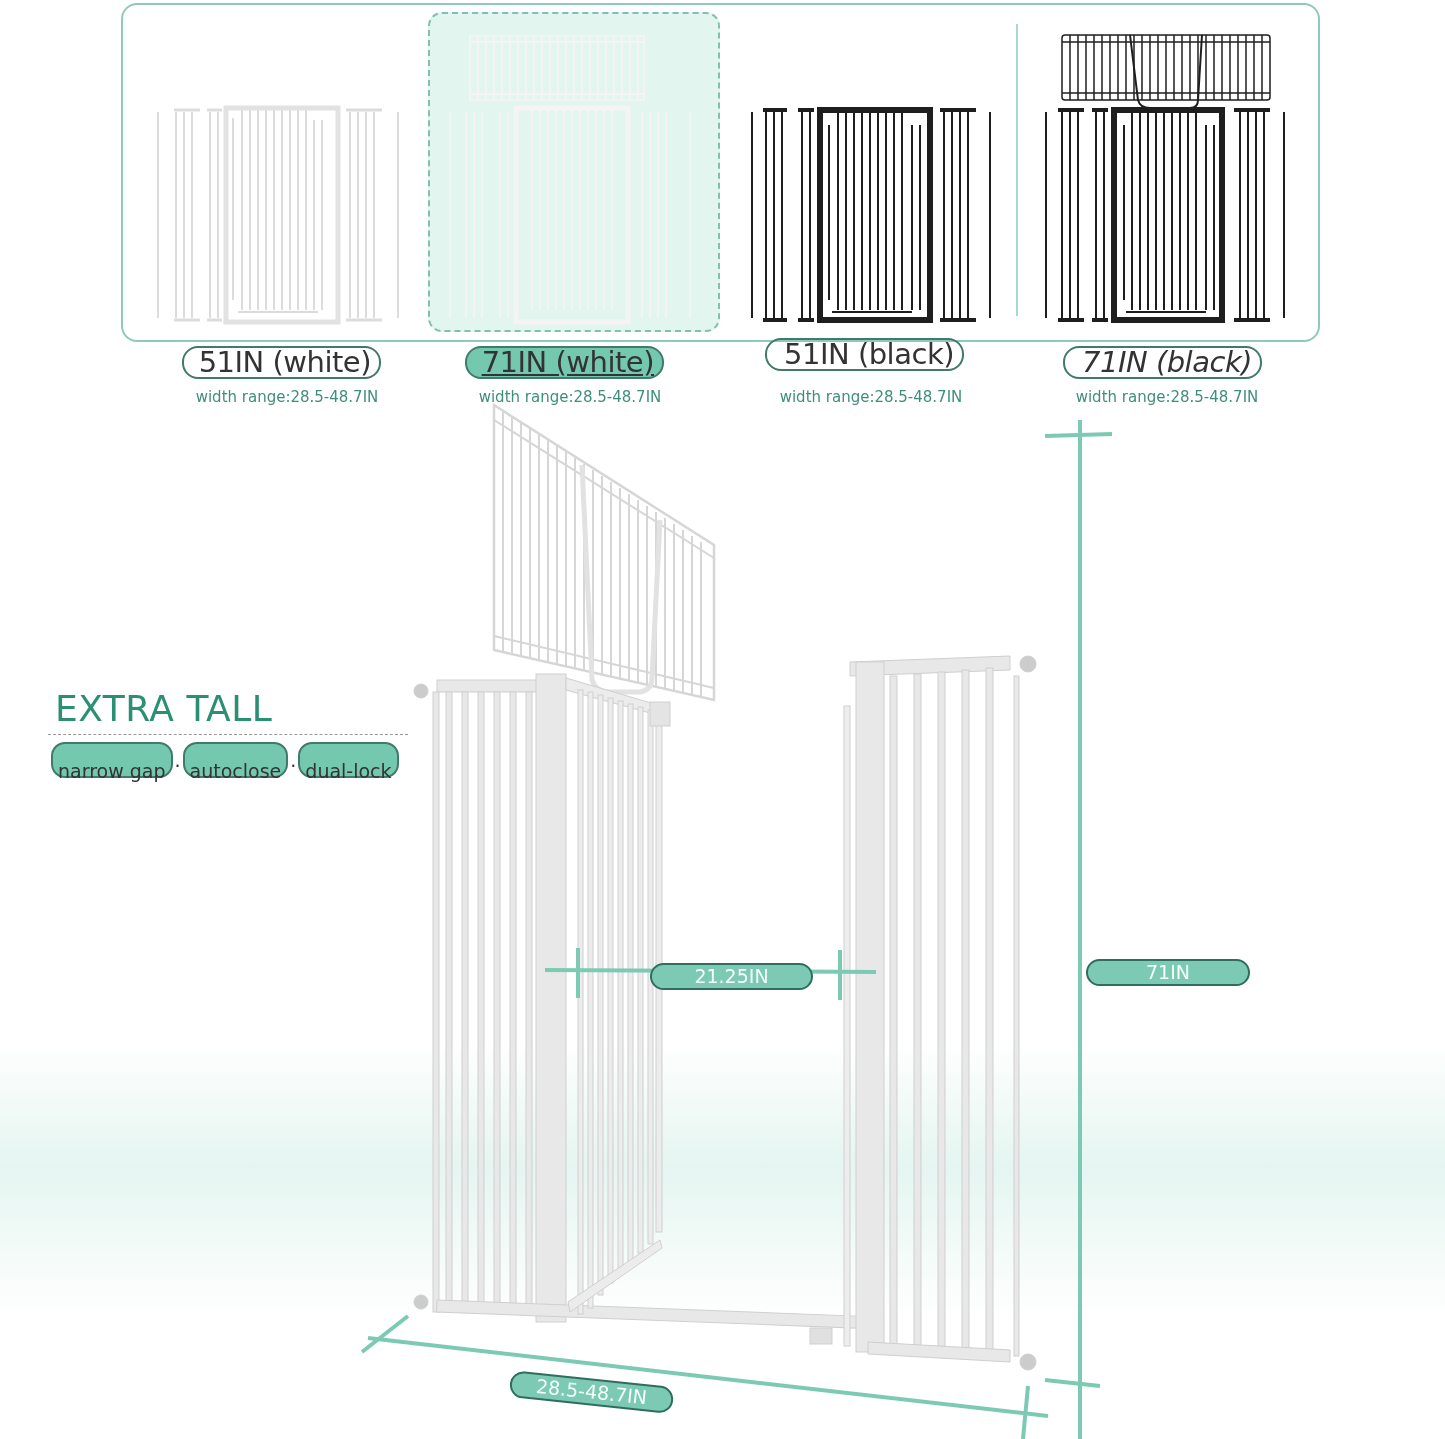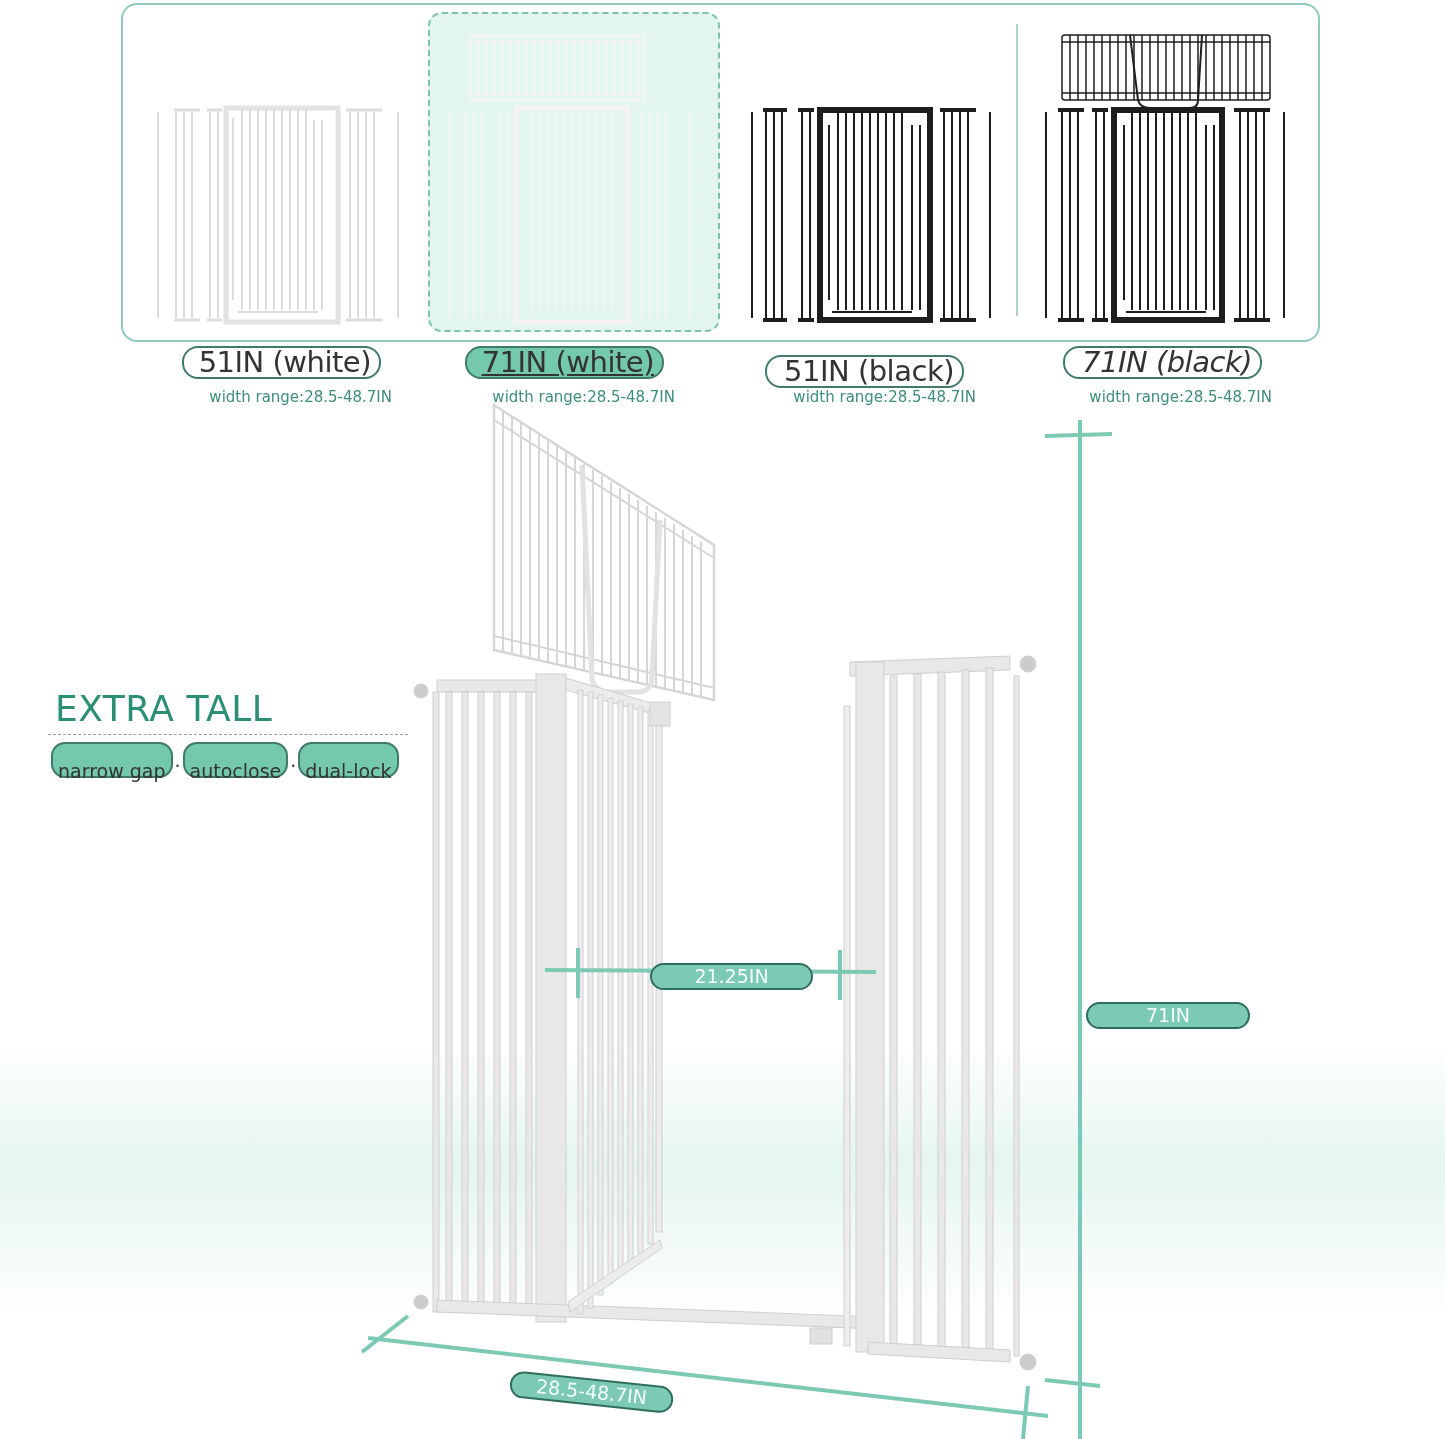--- a/index.html
+++ b/index.html
@@ -7,21 +7,21 @@
   body{position:relative;font-family:"DejaVu Sans","Liberation Sans",sans-serif;color:#333;}
   .bg-gradient{position:absolute;left:0;top:1040px;width:1445px;height:280px;
     background:linear-gradient(180deg,rgba(255,255,255,0) 0%,rgba(220,242,236,0.75) 45%,rgba(255,255,255,0) 100%);}
   .variants-panel{position:absolute;left:121px;top:3px;width:1199px;height:339px;border:2px solid #8fc9bb;border-radius:16px;}
   .variant-highlight{position:absolute;left:428px;top:12px;width:292px;height:320px;border:2px dashed #7fc1ad;border-radius:14px;background:#e3f5ef;}
   .panel-divider{position:absolute;left:1016px;top:24px;width:2px;height:292px;background:#a8d9cc;}
   .variant-illus{position:absolute;}
   .variant-pill{position:absolute;height:33px;border:2px solid #3f7a6a;border-radius:16px;font-size:29px;line-height:29px;
     color:#333;text-align:right;white-space:nowrap;padding:0 8px;letter-spacing:-0.5px;}
   .variant-pill.active{background:#74c8ae;}
-  .variant-sub{position:absolute;font-size:15px;color:#3f8e7b;text-align:right;white-space:nowrap;}
+  .variant-sub{position:absolute;font-size:15px;color:#3f8e7b;text-align:center;white-space:nowrap;}
   .headline{position:absolute;left:55px;top:688px;font-family:"DejaVu Sans",sans-serif;font-weight:normal;font-size:36px;color:#2b8f73;letter-spacing:0.5px;}
   .headline-rule{position:absolute;left:48px;top:734px;width:360px;border-top:1px dashed #9a9a9a;}
   .feature-row{position:absolute;left:51px;top:742px;display:flex;align-items:center;}
   .feature-tag{height:27px;border:2px solid #3f7a6a;border-radius:14px;background:#74c8ae;font-size:19px;line-height:23px;padding:16px 5px;color:#333;white-space:nowrap;}
   .feature-sep{font-size:19px;color:#333;margin:0 2px;line-height:27px;}
   .dim-pill{position:absolute;height:27px;border:2px solid #2f6e5e;border-radius:14px;background:#7ccab3;color:#f4fffb;font-size:19px;line-height:23px;text-align:center;}
   svg{position:absolute;left:0;top:0;overflow:visible;}
 </style>
 </head>
 <body>
@@ -224,21 +224,21 @@
     <line x1="1284" y1="112" x2="1284" y2="318"></line>
   </g>
 </svg>
 
 <div class="variant-pill" style="left:182px;top:346px;width:199px;">51IN (white)</div>
 <div class="variant-sub" style="left:182px;top:388px;width:210px;">width range:28.5-48.7IN</div>
 
 <div class="variant-pill active" style="left:465px;top:346px;width:199px;text-decoration:underline;">71IN (white)</div>
 <div class="variant-sub" style="left:465px;top:388px;width:210px;">width range:28.5-48.7IN</div>
 
-<div class="variant-pill" style="left:765px;top:355px;width:199px;">51IN (black)</div>
+<div class="variant-pill" style="left:765px;top:338px;width:199px;">51IN (black)</div>
 <div class="variant-sub" style="left:766px;top:388px;width:210px;">width range:28.5-48.7IN</div>
 
 <div class="variant-pill" style="left:1063px;top:346px;width:199px;font-style:italic;">71IN (black)</div>
 <div class="variant-sub" style="left:1062px;top:388px;width:210px;">width range:28.5-48.7IN</div>
 
 <div class="headline">EXTRA TALL</div>
 <div class="headline-rule"></div>
 <div class="feature-row">
   <span class="feature-tag">narrow gap</span>
   <span class="feature-sep">.</span>
@@ -335,14 +335,14 @@
     <line x1="578" y1="948" x2="578" y2="998"></line>
     <line x1="840" y1="950" x2="840" y2="1000"></line>
 
     <line x1="368" y1="1338" x2="1048" y2="1416"></line>
     <line x1="362" y1="1352" x2="408" y2="1316"></line>
     <line x1="1028" y1="1386" x2="1023" y2="1439"></line>
   </g>
 </svg>
 
 <div class="dim-pill" style="left:650px;top:940px;width:163px;margin-top:23px;">21.25IN</div>
-<div class="dim-pill" style="left:1086px;top:1002px;width:164px;">71IN</div>
+<div class="dim-pill" style="left:1086px;top:959px;width:164px;">71IN</div>
 <div class="dim-pill" style="left:510px;top:1370px;width:164px;transform:rotate(6deg);transform-origin:left center;">28.5-48.7IN</div>
 
 </body></html>

